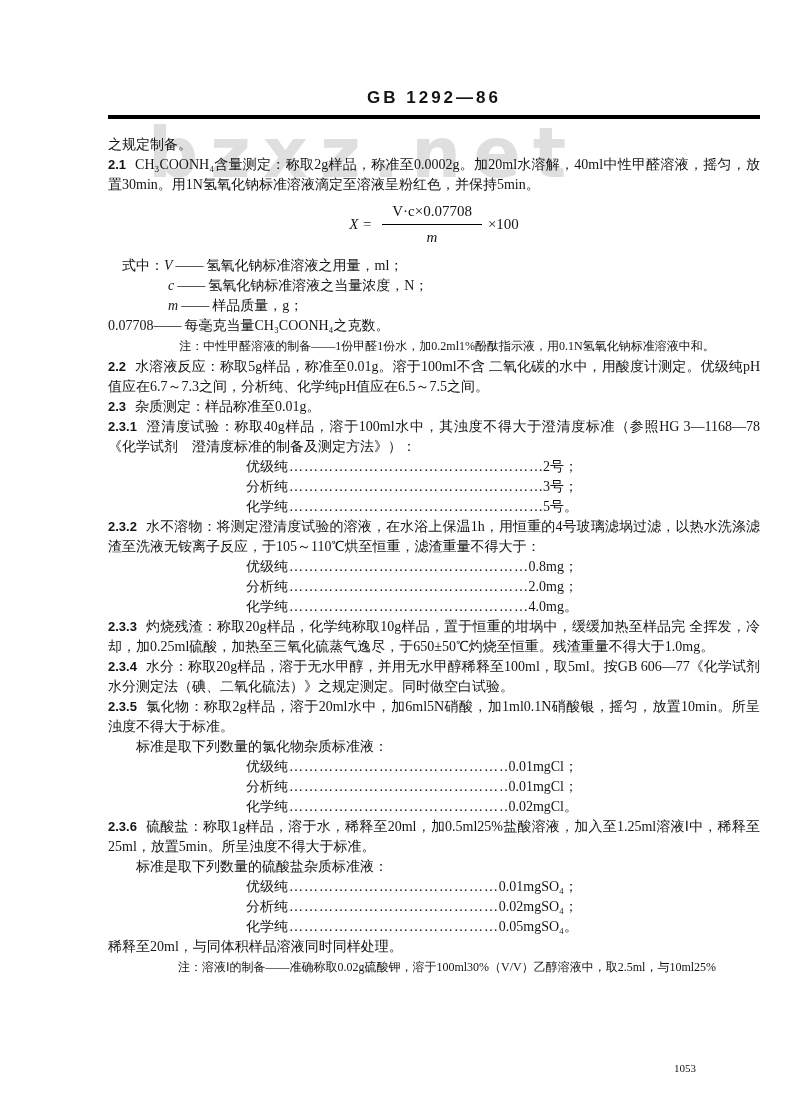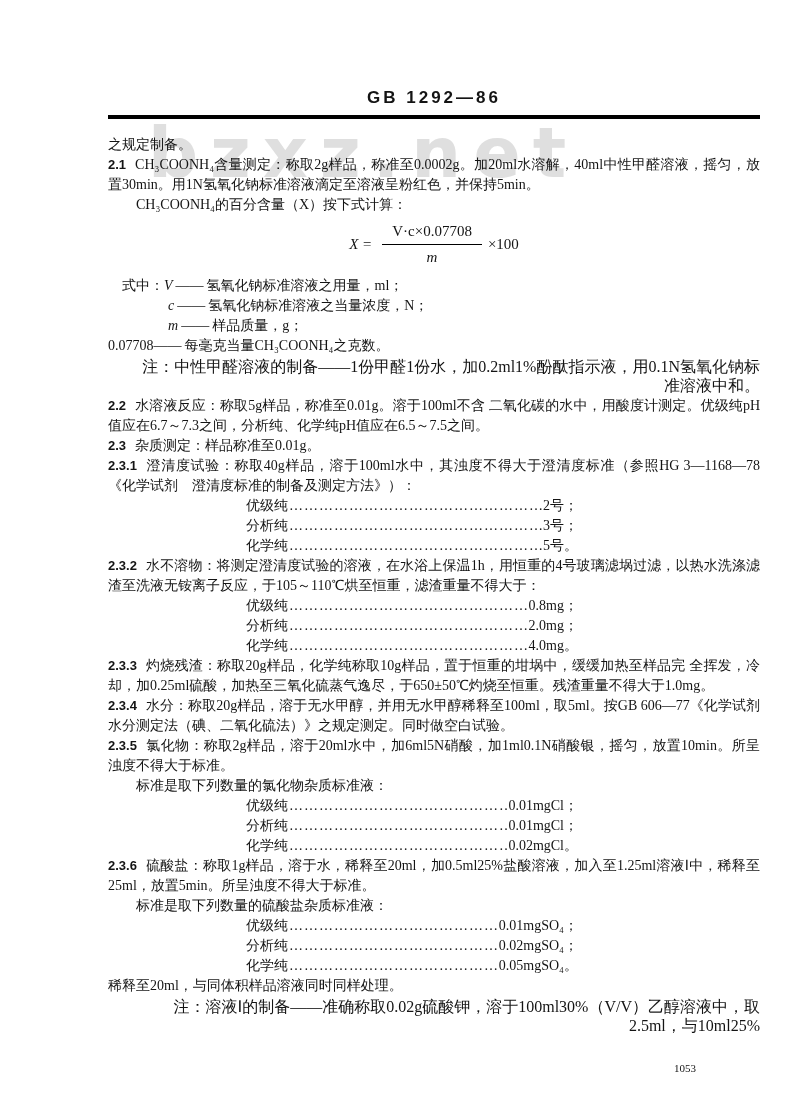--- a/index.html
+++ b/index.html
@@ -69,25 +69,25 @@
   .f-suffix { margin-left: 6px; }
 
   .where-row { text-align: left; }
   .where-row.first { padding-left: 14px; }
   .where-row.mid { padding-left: 60px; }
   .where-row.last { padding-left: 0; }
   .where-sym { font-style: italic; margin-right: 3px; }
   .where-dash { margin-right: 3px; }
 
   .note {
-    font-size: 16px;
+    font-size: 12px;
     line-height: 19px;
     margin: 1px 0;
     padding-left: 26px;
-    text-align: right;
+    text-align: center;
   }
 
   .leader-line {
     display: flex;
     align-items: baseline;
     margin-left: 138px;
     width: 332px;
   }
   .ll-label, .ll-value { white-space: nowrap; }
   .ll-dots {
@@ -115,21 +115,20 @@
 
     <div class="doc-header">
       <div class="std-no">GB 1292—86</div>
       <div class="header-rule"></div>
     </div>
 
     <p class="para">之规定制备。</p>
 
     <p class="para"><span class="sec-num">2.1</span><span>CH₃COONH₄含量测定：称取2g样品，称准至0.0002g。加20ml水溶解，40ml中性甲醛溶液，摇匀，放置30min。用1N氢氧化钠标准溶液滴定至溶液呈粉红色，并保持5min。</span></p>
 
-    <p class="para indent">CH₃COONH₄的百分含量（X）按下式计算：</p>
 
     <div class="formula">
       <span class="f-lhs">X =</span>
       <span class="frac">
         <span class="frac-num">V·c×0.07708</span>
         <span class="frac-den">m</span>
       </span>
       <span class="f-suffix">×100</span>
     </div>
 

